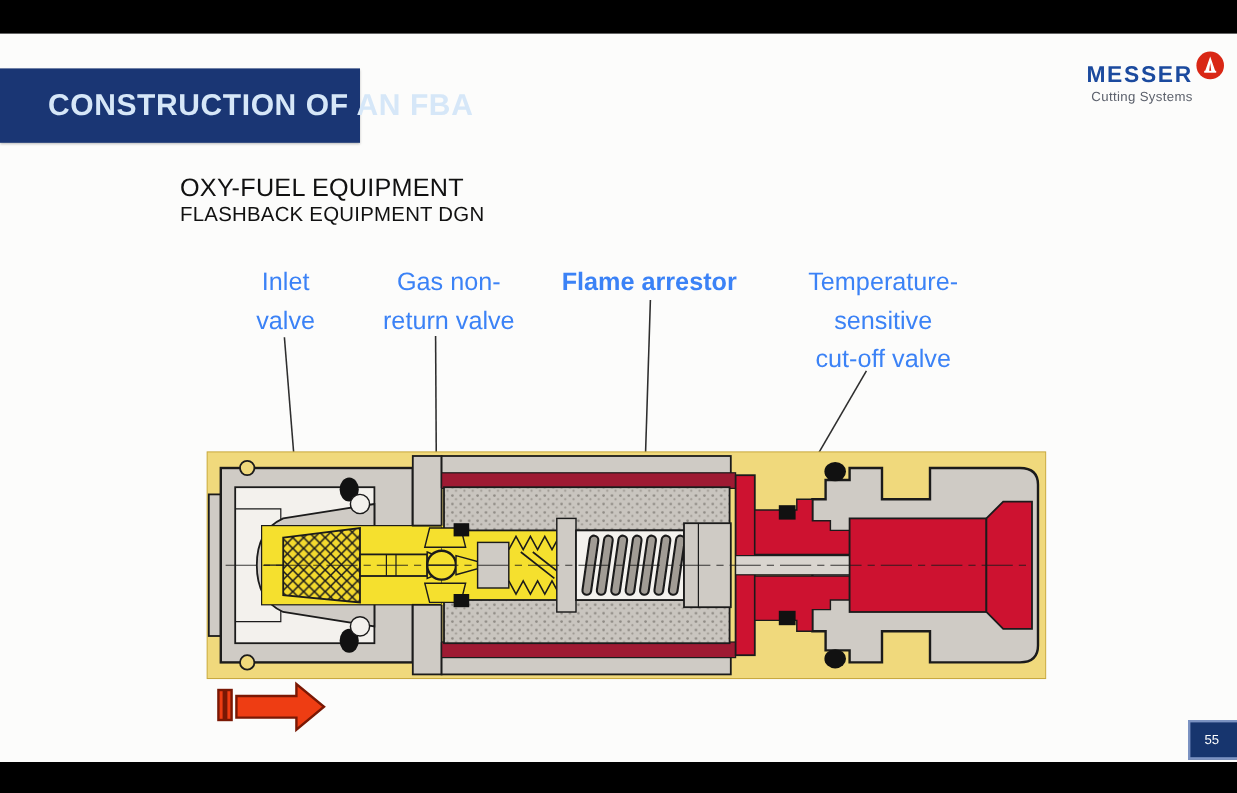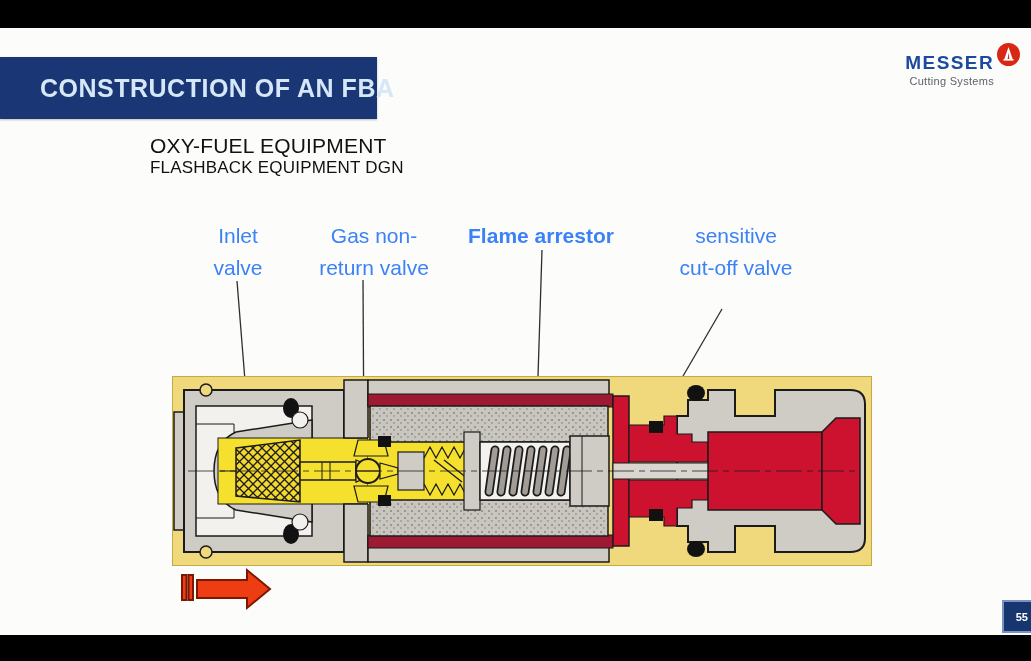--- a/index.html
+++ b/index.html
@@ -6,21 +6,21 @@
   #slide{
     position:relative;width:1031px;height:661px;overflow:hidden;
     background:#fcfcfb;font-family:"Liberation Sans",sans-serif;
   }
   .letterbox{position:absolute;left:0;width:1031px;background:#000;}
   #bar-top{top:0;height:28px;}
   #bar-bottom{top:635px;height:26px;}
 
   
   #banner{
-    position:absolute;left:0;top:57px;width:377px;height:62px;
+    position:absolute;left:0;top:57px;width:300px;height:62px;
     background:#1a3674;display:flex;align-items:center;
     box-shadow:0 1px 2px rgba(0,0,0,.25);
   }
   #banner .title{
     padding-left:40px;color:#d6e7f8;font-size:25px;font-weight:bold;
     letter-spacing:.5px;white-space:nowrap;
   }
 
   
   #logo{position:absolute;top:42px;right:10px;text-align:right;margin-left:48px;}
@@ -28,21 +28,21 @@
   #logo .brand{
     margin-top:11px;color:#1b4a9e;font-size:19px;font-weight:bold;
     letter-spacing:1.4px;line-height:1;
   }
   #logo .emblem{width:25px;height:25px;margin-left:2px;}
   #logo .tagline{
     margin-top:3px;padding-right:27px;color:#5c616c;font-size:11px;letter-spacing:.3px;
   }
 
   
-  #subtitle{position:absolute;left:150px;top:134px;color:#111;}
+  #subtitle{position:absolute;left:150px;top:145px;color:#111;}
   #subtitle .s1{font-size:21px;line-height:24px;letter-spacing:.2px;}
   #subtitle .s2{font-size:17px;line-height:20px;letter-spacing:.2px;}
 
   
   .part-label{
     position:absolute;top:220px;text-align:center;color:#3b82f6;
     font-size:21px;line-height:32px;
   }
   #label-inlet{left:188px;width:100px;}
   #label-gas{left:308px;width:132px;}
@@ -51,22 +51,22 @@
 
   #leader-lines{position:absolute;left:0;top:0;pointer-events:none;}
 
   #diagram{position:absolute;left:172px;top:376px;}
   #flow-arrow{position:absolute;left:172px;top:562px;}
 
   
   #page-badge{
     position:absolute;right:0;top:600px;width:24px;height:29px;
     background:#17356e;border:2px solid #7b92c2;border-right:none;
-    color:#fff;font-size:11px;font-weight:bold;
-    display:flex;align-items:center;justify-content:flex-end;padding-right:3px;
+    color:#fff;font-size:11px;font-weight:normal;
+    display:flex;align-items:center;justify-content:flex-end;padding-right:15px;
   }
 </style>
 </head>
 <body>
 
 <div id="slide">
 
   <div id="bar-top" class="letterbox"></div>
 
   <div id="banner">
@@ -95,20 +95,21 @@
     <div>valve</div>
   </div>
   <div id="label-gas" class="part-label">
     <div>Gas non-</div>
     <div>return valve</div>
   </div>
   <div id="label-flame" class="part-label">
     <div>Flame arrestor</div>
   </div>
   <div id="label-temp" class="part-label">
+    <div>Temperature-</div>
     <div>sensitive</div>
     <div>cut-off valve</div>
   </div>
 
   <svg id="leader-lines" width="1031" height="661" viewBox="0 0 1031 661">
     <g stroke="#2e2e2e" stroke-width="1.3" fill="none">
       <path d="M237,281 L250,443"></path>
       <path d="M363,280 L364,460"></path>
       <path d="M542,250 L537,408"></path>
       <path d="M722,309 L629,469"></path>

